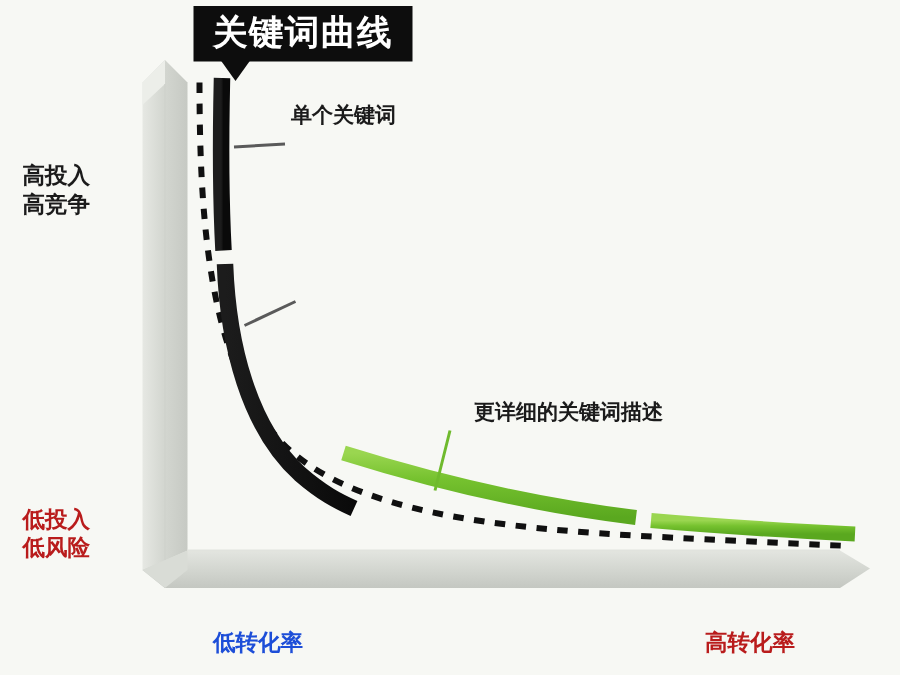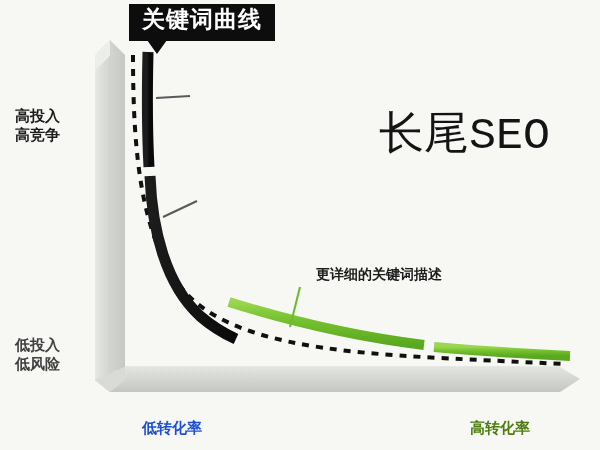--- a/index.html
+++ b/index.html
@@ -6,21 +6,21 @@
     margin: 0;
     padding: 0;
     background: #ffffff;
   }
   #stage {
     position: relative;
     width: 600px;
     height: 450px;
     background: #f7f8f4;
     overflow: hidden;
-    font-family: Liberation Mono, monospace;
+    font-family: Liberation Sans, sans-serif;
   }
   #chart-svg {
     position: absolute;
     left: 0;
     top: 0;
     width: 600px;
     height: 450px;
   }
 
   
@@ -54,31 +54,31 @@
   .axis-label {
     position: absolute;
     font-size: 15px;
     font-weight: bold;
     line-height: 1.28;
     white-space: nowrap;
     z-index: 5;
     margin-left: 10px;
   }
   #label-high { left: 5px;  top: 108px; color: #1b1b1b; }
-  #label-low  { left: 5px;  top: 337px; color: #404040; }
+  #label-low  { left: 5px;  top: 337px; color: #b91c1c; }
 
   .axis-foot {
     position: absolute;
     font-size: 15px;
     font-weight: bold;
     white-space: nowrap;
     z-index: 5;
   }
   #label-lowconv  { left: 142px; top: 419px; color: #1d4ed8; }
-  #label-highconv { left: 470px; top: 419px; color: #4d7c0f; }
+  #label-highconv { left: 470px; top: 419px; color: #b91c1c; }
 
   
   #heading-seo {
     position: absolute;
     left: 379px;
     top: 103px;
     font-size: 45px;
     font-weight: 400;
     color: #141414;
     letter-spacing: 0px;
@@ -165,17 +165,17 @@
   </div>
 
   <div class="axis-label" id="label-low">
     <div>低投入</div>
     <div>低风险</div>
   </div>
 
   <div class="axis-foot" id="label-lowconv">低转化率</div>
   <div class="axis-foot" id="label-highconv">高转化率</div>
 
-  <div id="heading-seo">长尾SEO</div>
 
+  <div class="annot" id="annot-single">单个关键词</div>
   <div class="annot" id="annot-detailed">更详细的关键词描述</div>
 
 </div>
 
 </body></html>

